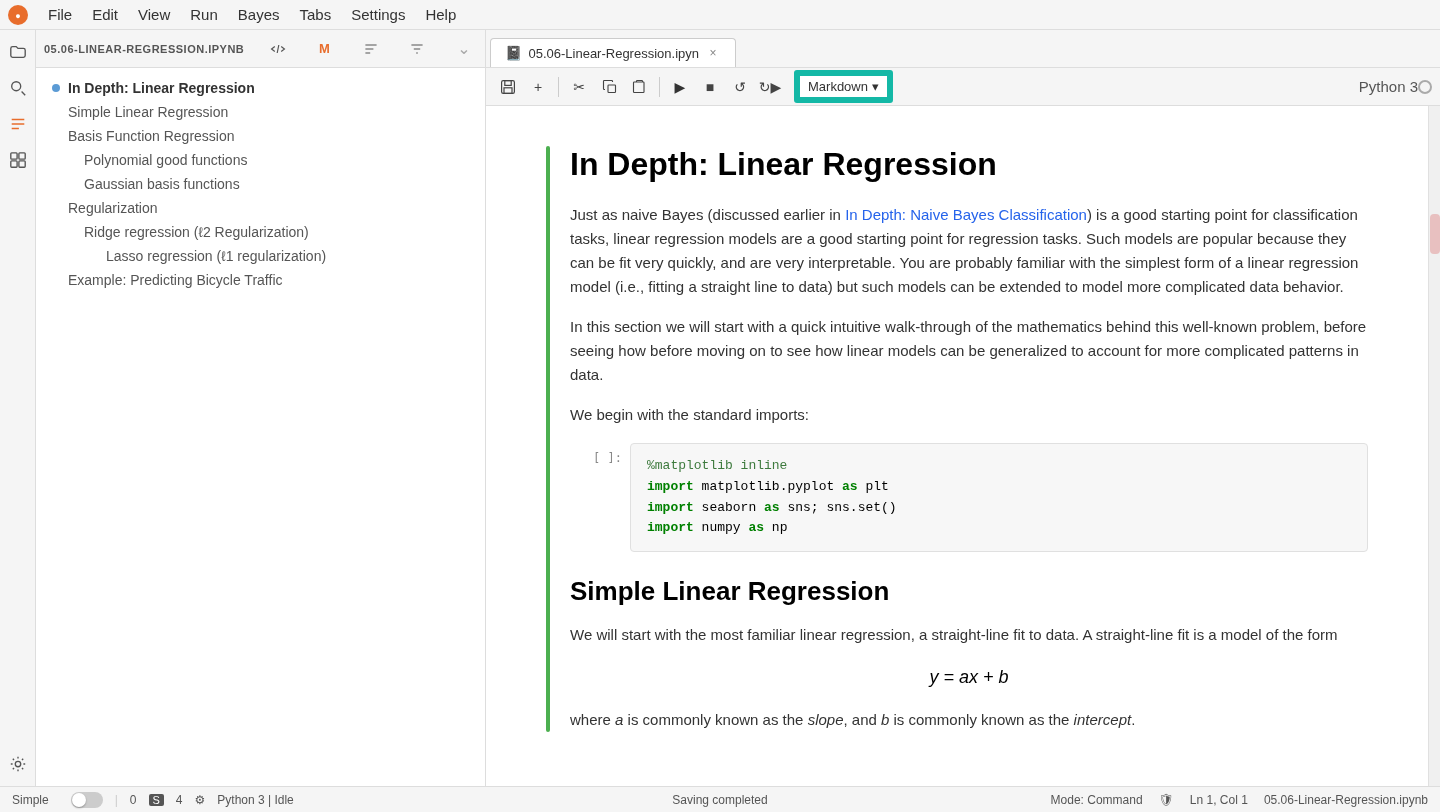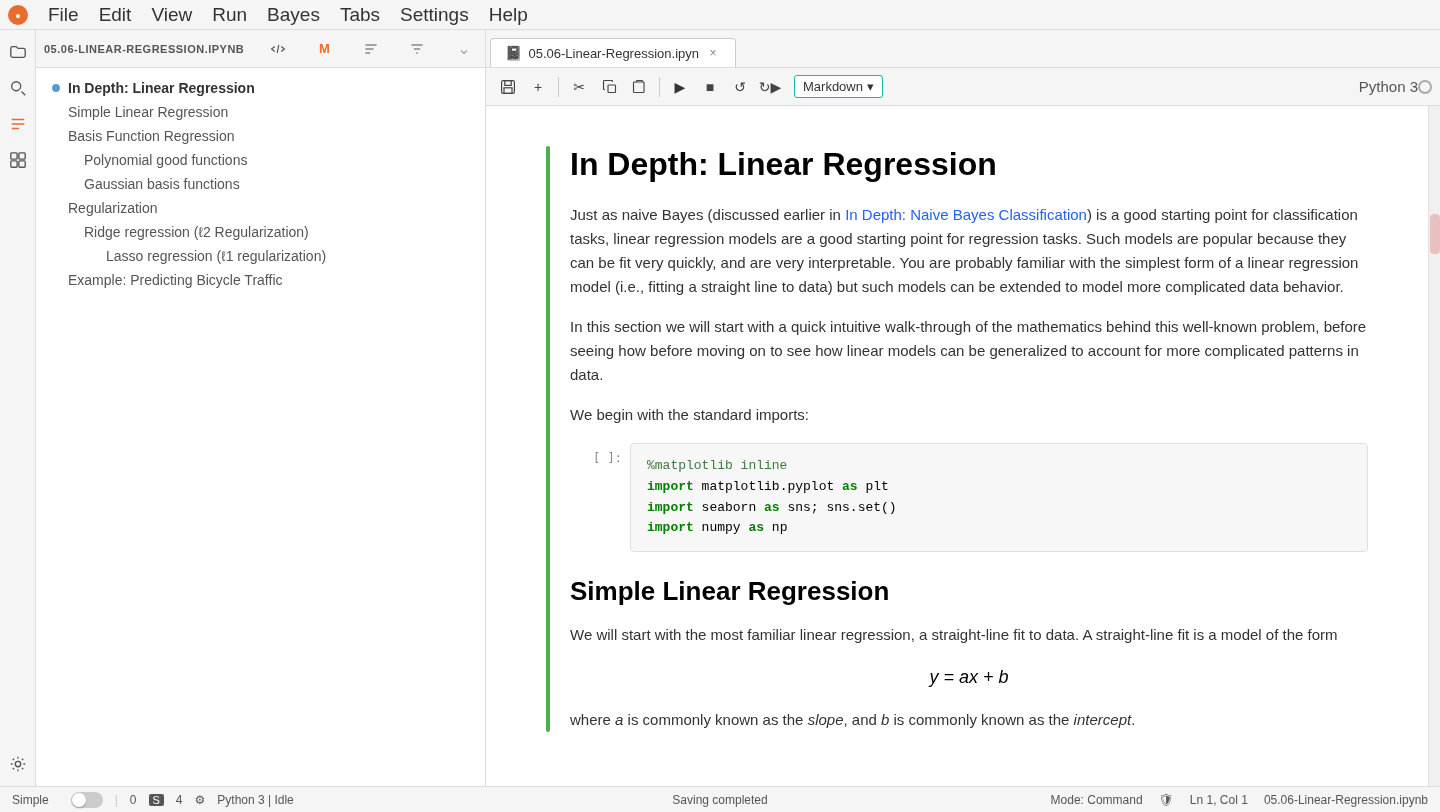--- a/index.html
+++ b/index.html
@@ -11,21 +11,21 @@
       background: #f5f5f5; border-bottom: 1px solid #ddd;
       padding: 0 8px; gap: 4px; flex-shrink: 0;
     }
     .menu-logo {
       width: 20px; height: 20px; margin-right: 8px;
       background: #e86d2c; border-radius: 50%;
       display: flex; align-items: center; justify-content: center;
       color: white; font-size: 10px; font-weight: bold;
     }
     .menu-item {
-      padding: 2px 8px; cursor: pointer; font-size: 19px; color: #333;
+      padding: 2px 8px; cursor: pointer; font-size: 15px; color: #333;
       border-radius: 3px;
     }
 
     
     .main-area {
       display: flex; flex: 1; overflow: hidden;
     }
 
     
     .sidebar-icons {
@@ -107,21 +107,21 @@
       display: flex; align-items: center; padding: 0 8px; gap: 2px; flex-shrink: 0;
     }
     .tb-btn {
       width: 28px; height: 26px; display: flex; align-items: center;
       justify-content: center; cursor: pointer; color: #444; font-size: 14px;
       border-radius: 3px; border: none; background: transparent;
     }
     .tb-sep { width: 1px; height: 20px; background: #ccc; margin: 0 4px; }
     .tb-dropdown {
       display: flex; align-items: center; gap: 4px;
-      padding: 3px 8px; background: #fff; border: 1px solid #14b8a6;
+      padding: 3px 8px; background: #fff; border: 6px solid #14b8a6;
       border-radius: 3px; cursor: pointer; font-size: 13px; color: #333;
       margin-left: 8px;
     }
     .kernel-info {
       margin-left: auto; display: flex; align-items: center; 
       font-size: 15px; color: #555;
     }
     .kernel-circle {
       width: 14px; height: 14px; border-radius: 50%;
       border: 2px solid #aaa; background: transparent;

